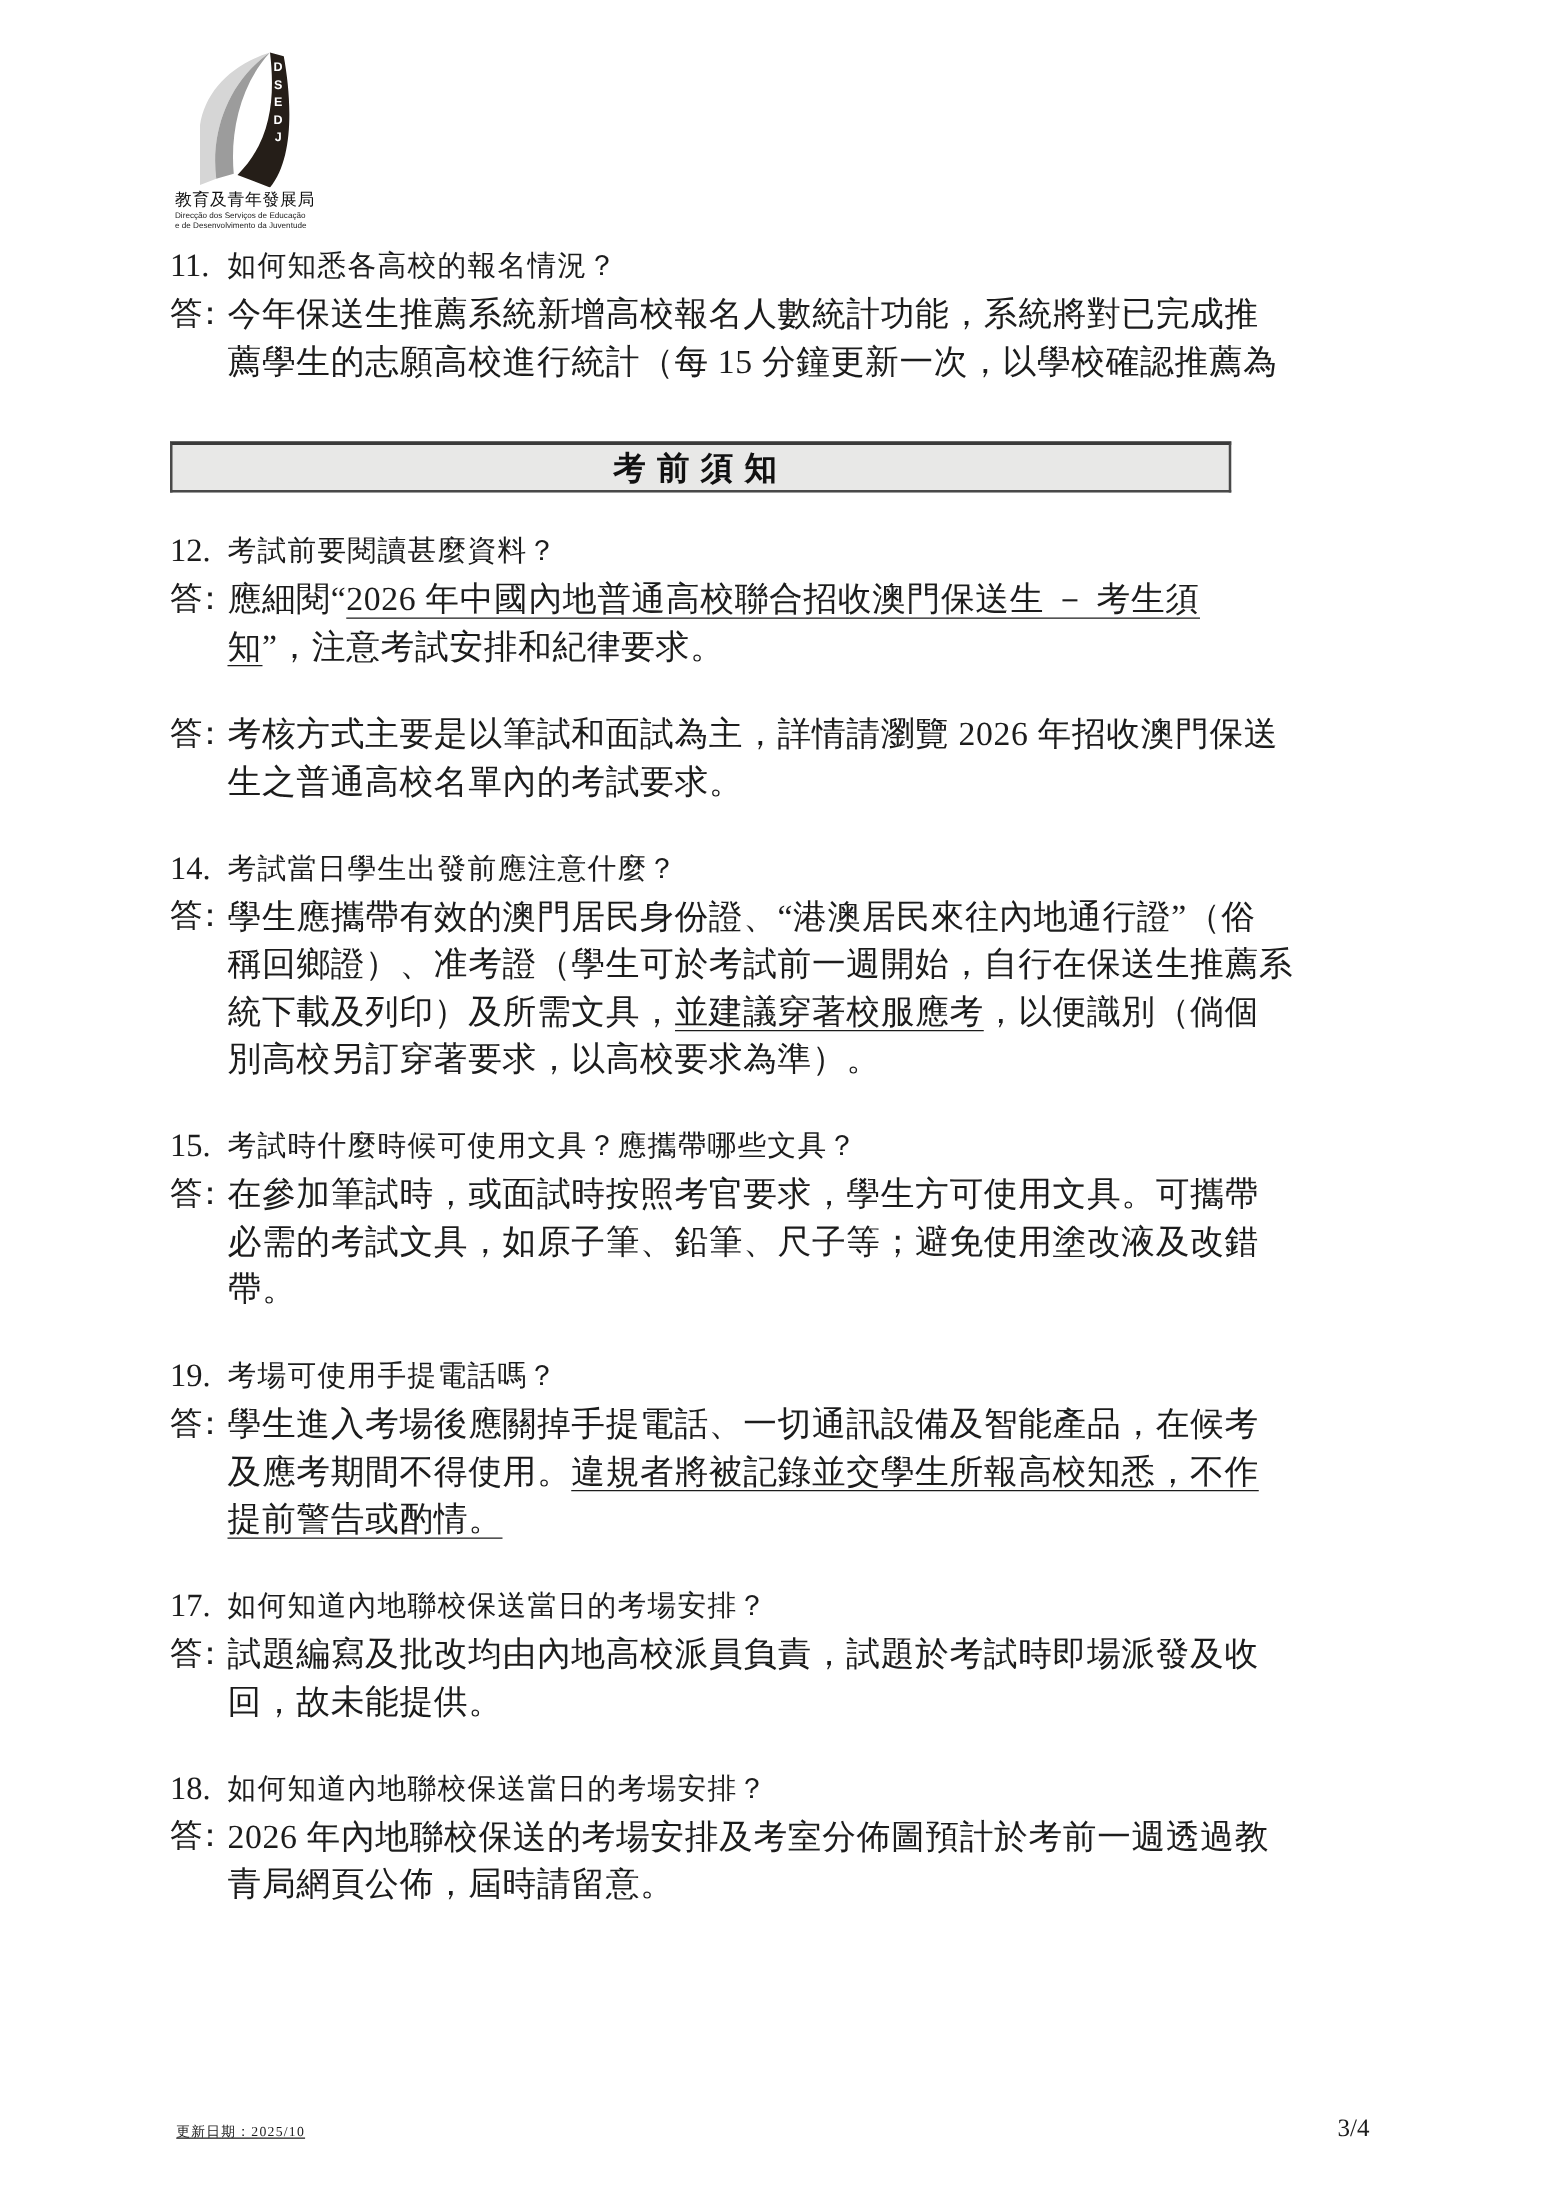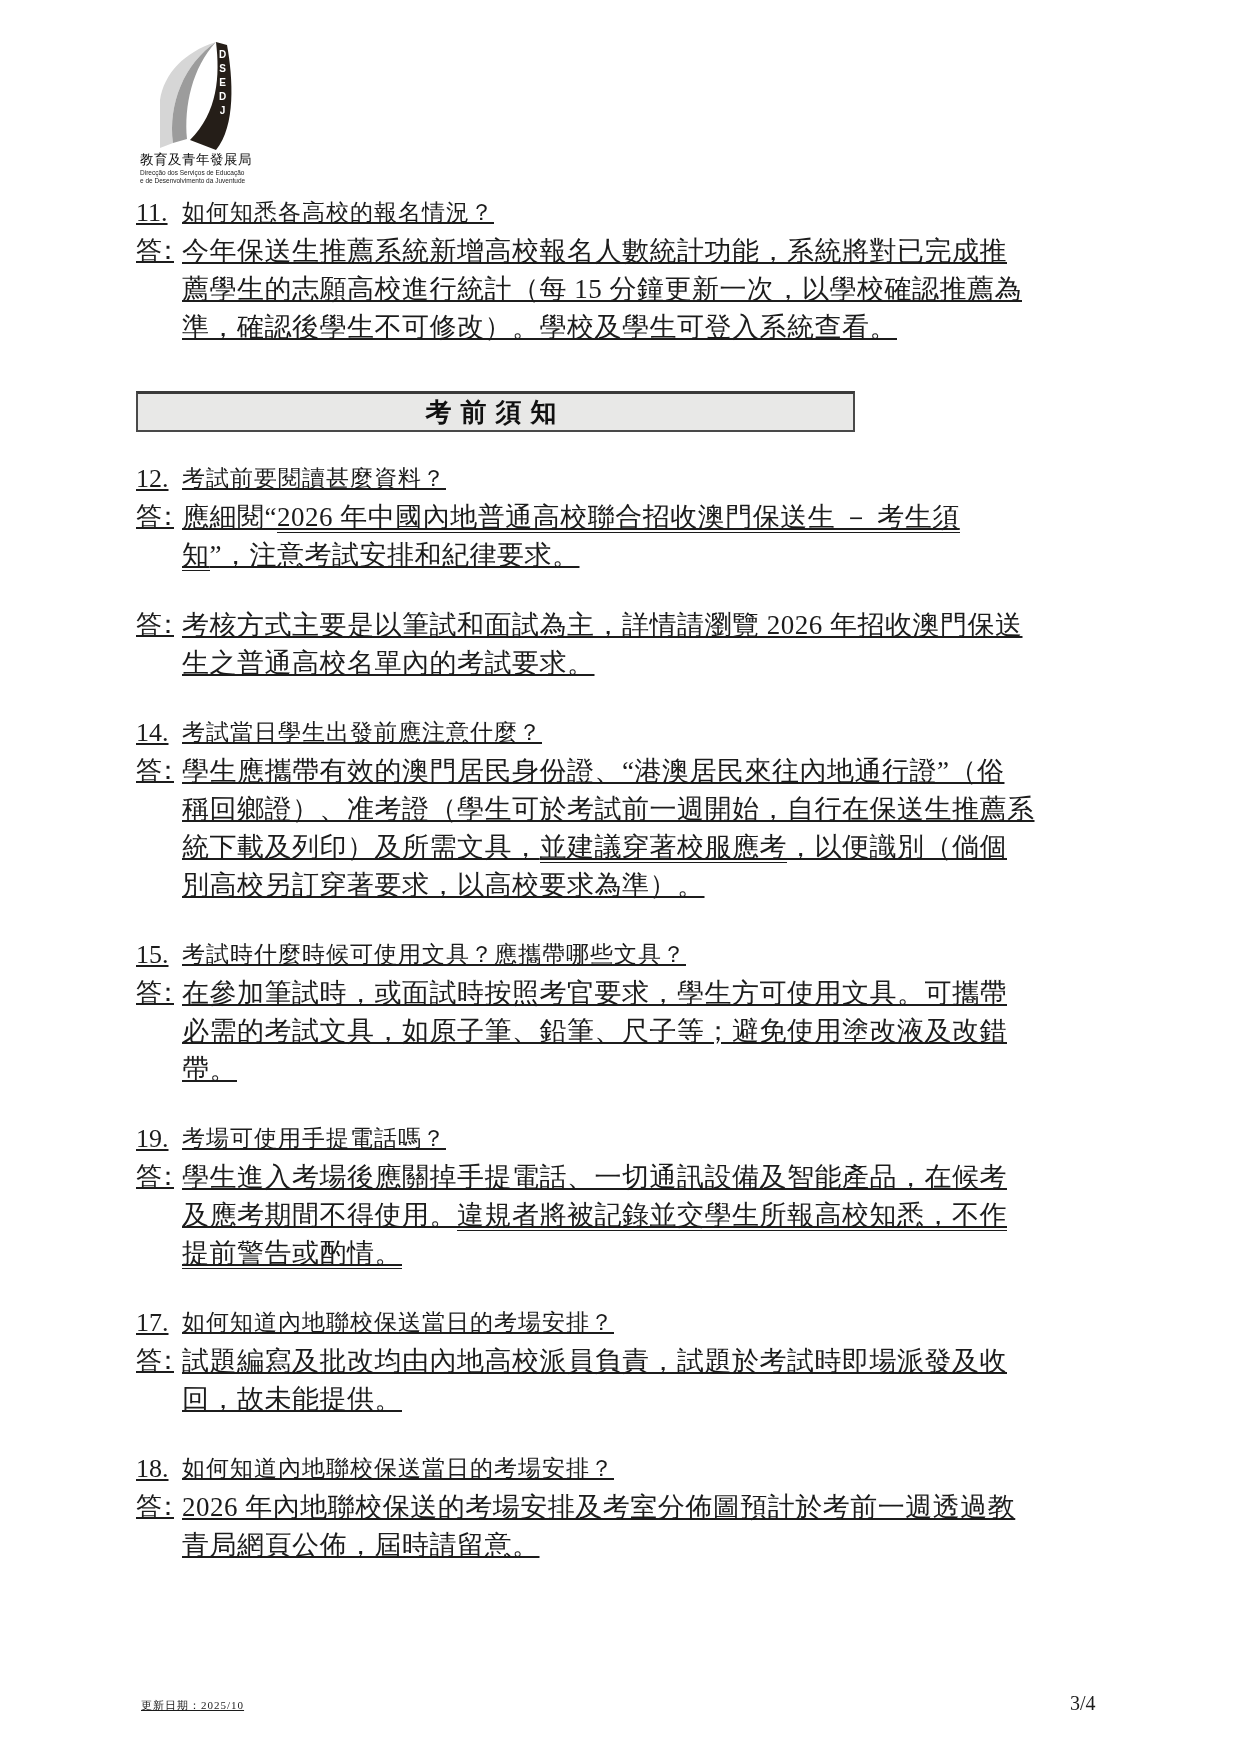--- a/index.html
+++ b/index.html
@@ -21,34 +21,34 @@
     font-family:"Liberation Sans","DejaVu Sans",sans-serif;
     font-size:13.5px;font-weight:normal;letter-spacing:.5px;color:#111;
     margin-top:1px;white-space:nowrap;
   }
   .logo-pt{
     font-family:"Liberation Sans","DejaVu Sans",sans-serif;
     font-size:6.5px;line-height:8px;color:#222;white-space:nowrap;
   }
   
   .doc{position:absolute;left:136px;top:194px;width:966px;}
-  .qa{margin-bottom:32px;text-decoration:underline;}
+  .qa{margin-bottom:32px;}
   .row{display:flex;align-items:flex-start;}
   .col-label{
     flex:0 0 46px;white-space:nowrap;overflow:visible;
     font-size:26px;line-height:38px;
   }
   .label-cjk{letter-spacing:-7px;}
   .col-text{flex:1 1 auto;min-width:0;}
   .q-text{font-size:23px;line-height:38px;white-space:nowrap;letter-spacing:1px;}
   .a-line{font-size:27px;line-height:38px;white-space:nowrap;letter-spacing:.5px;}
   .u{border-bottom:1.6px solid #1c1c1c;}
   
   .section-box{
-    width:719px;height:41px;margin:45px 0 28px 0;
+    width:849px;height:41px;margin:45px 0 28px 0;
     background:#e8e8e7;border:2px solid #494949;border-top:3px solid #3a3a3a;
     display:flex;align-items:center;justify-content:center;box-sizing:border-box;
   }
   .section-title{font-size:26px;letter-spacing:9px;color:#111;font-weight:bold;}
   
   .footer-left{position:absolute;left:141px;top:1698px;font-size:11px;letter-spacing:1px;text-decoration:underline;}
   .footer-right{position:absolute;left:1070px;top:1692px;font-size:20px;}
 </style>
 </head>
 <body>
@@ -71,21 +71,20 @@
     <div class="qa">
       <div class="row">
         <div class="col-label">11.</div>
         <div class="col-text q-text">如何知悉各高校的報名情況？</div>
       </div>
       <div class="row">
         <div class="col-label label-cjk">答：</div>
         <div class="col-text">
           <div class="a-line"><span class="">今年保送生推薦系統新增高校報名人數統計功能，系統將對已完成推</span></div>
           <div class="a-line"><span class="">薦學生的志願高校進行統計（每 15 分鐘更新一次，以學校確認推薦為</span></div>
-          <div class="a-line"><span class="">準，確認後學生不可修改）。學校及學生可登入系統查看。</span></div>
         </div>
       </div>
     </div>
     <div class="section-box">
       <span class="section-title">考前須知</span>
     </div>
     <div class="qa">
       <div class="row">
         <div class="col-label">12.</div>
         <div class="col-text q-text">考試前要閱讀甚麼資料？</div>

